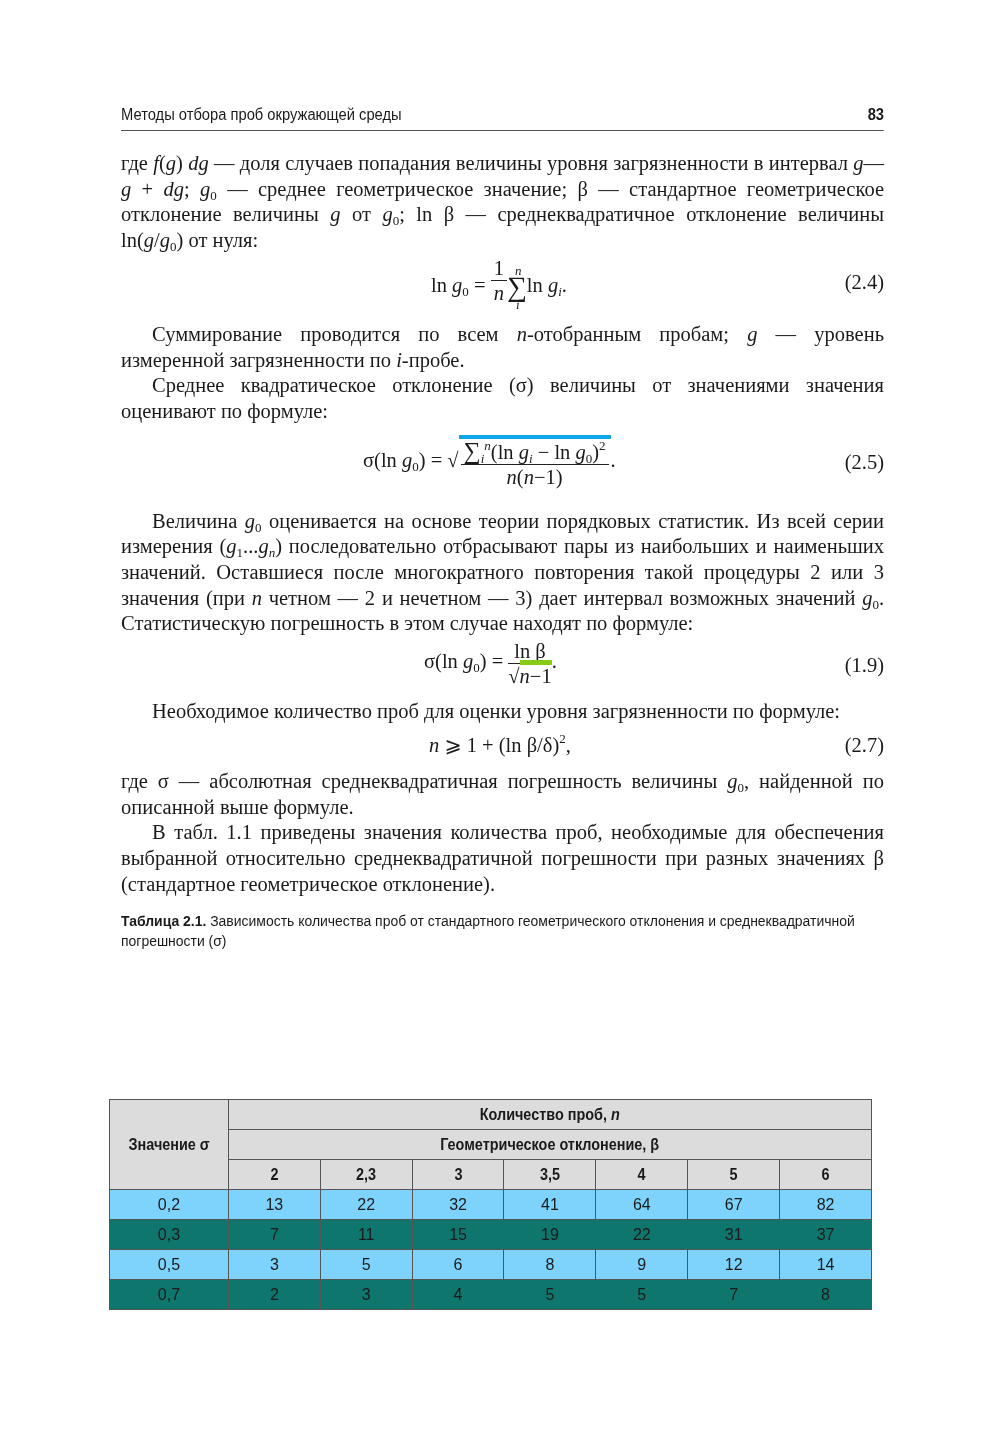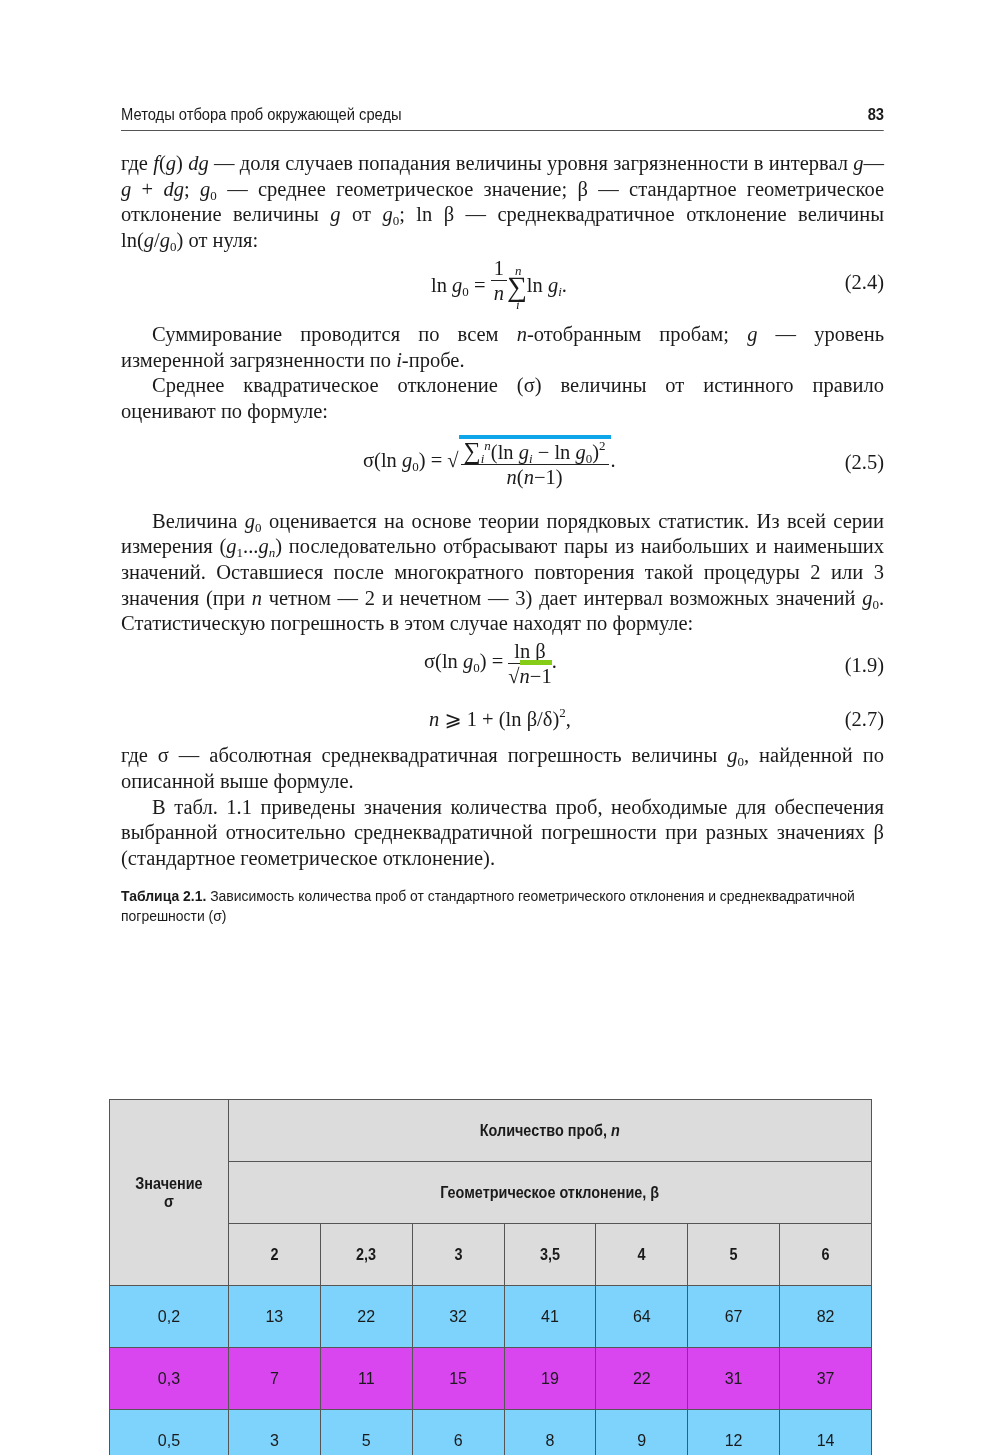--- a/index.html
+++ b/index.html
@@ -21,23 +21,23 @@
   .frac { display: inline-block; vertical-align: middle; text-align: center; }
   .frac .num { display: block; border-bottom: 1px solid #222; padding: 0 3px; line-height: 24px; }
   .frac .den { display: block; line-height: 24px; }
   .sqrt { display: inline-block; border-top: 4px solid #0ea5e9; padding: 0 2px; }
   .sigma-big { font-size: 28px; position: relative; display: inline-block; vertical-align: middle; }
   .sigma-big .top { position: absolute; top: -16px; left: 8px; font-size: 13px; font-style: italic; }
   .sigma-big .bot { position: absolute; bottom: -18px; left: 9px; font-size: 13px; font-style: italic; }
   .caption { font-family: "Liberation Sans", sans-serif; font-size: 15.5px; line-height: 20px; margin-top: 14px; transform: scaleX(0.9); transform-origin: left; width: 111%; }
   .caption b { font-weight: bold; }
   table.data { position: absolute; left: 109px; top: 1099px; width: 763px; border-collapse: collapse; font-family: "Liberation Sans", sans-serif; font-size: 16px; }
-  table.data td, table.data th { border: 1.2px solid #555; text-align: center; height: 29px; padding: 16px; }
+  table.data td, table.data th { border: 1.2px solid #555; text-align: center; height: 29px; padding: 0; }
   table.data th { background: #dcdcdc; font-weight: bold; }
-  table.data tr.shade td { background: #d946ef; }
+  table.data tr.shade td { background: #0f766e; }
   table.data tr.white td { background: #7dd3fc; }
   .cond { display: inline-block; transform: scaleX(0.9); }
 </style>
 </head>
 <body>
 
 <div class="page">
 
   <div class="running-head">
     <span class="title">Методы отбора проб окружающей среды</span>
@@ -46,34 +46,35 @@
 
   <div class="body-text">
     <p class="para p1">где <i>f</i>(<i>g</i>) <i>dg</i> — доля случаев попадания величины уровня загрязненности в интервал <i>g</i>—<i>g</i> + <i>dg</i>; <i>g</i><sub>0</sub> — среднее геометрическое значение; β — стандартное геометрическое отклонение величины <i>g</i> от <i>g</i><sub>0</sub>; ln β — среднеквадратичное отклонение величины ln(<i>g</i>/<i>g</i><sub>0</sub>) от нуля:</p>
 
     <div class="formula" style="height:64px; margin-top:4px;">
       <span class="expr" style="left:310px; top:12px;">ln <i>g</i><sub>0</sub> = <span class="frac" style="margin-top:-14px;"><span class="num" style="border-bottom:1px solid #222;">1</span><span class="den"><i>n</i></span></span><span class="sigma-big">∑<span class="top">n</span><span class="bot">i</span></span>ln <i>g<sub>i</sub></i>.</span>
       <span class="eqnum" style="top:12px;">(2.4)</span>
     </div>
 
     <p class="para indent">Суммирование проводится по всем <i>n</i>-отобранным пробам; <i>g</i> — уровень измеренной загрязненности по <i>i</i>-пробе.</p>
-    <p class="para indent">Среднее квадратическое отклонение (σ) величины от истинного правило оценивают по формуле:</p>
+    <p class="para indent">Среднее квадратическое отклонение (σ) величины от значениями значения оценивают по формуле:</p>
 
     <div class="formula" style="height:84px;">
       <span class="expr" style="left:242px; top:10px;">σ(ln <i>g</i><sub>0</sub>) = √<span class="frac sqrt"><span class="num"><span style="font-size:24px;">∑</span><sub><i>i</i></sub><sup><i>n</i></sup>(ln <i>g<sub>i</sub></i> − ln <i>g</i><sub>0</sub>)<sup>2</sup></span><span class="den"><i>n</i>(<i>n</i>−1)</span></span>.</span>
       <span class="eqnum" style="top:25px;">(2.5)</span>
     </div>
 
     <p class="para indent">Величина <i>g</i><sub>0</sub> оценивается на основе теории порядковых статистик. Из всей серии измерения (<i>g</i><sub>1</sub>...<i>g<sub>n</sub></i>) последовательно отбрасывают пары из наибольших и наименьших значений. Оставшиеся после многократного повторения такой процедуры 2 или 3 значения (при <i>n</i> четном — 2 и нечетном — 3) дает интервал возможных значений <i>g</i><sub>0</sub>. Статистическую погрешность в этом случае находят по формуле:</p>
 
     <div class="formula" style="height:62px;">
       <span class="expr" style="left:303px; top:2px;">σ(ln <i>g</i><sub>0</sub>) = <span class="frac"><span class="num">ln β</span><span class="den">√<span style="border-top:5px solid #84cc16;"><i>n</i>−1</span></span></span>.</span>
       <span class="eqnum" style="top:16px;">(1.9)</span>
     </div>
 
+    <p class="para indent">Необходимое количество проб для оценки уровня загрязненности по формуле:</p>
 
     <div class="formula" style="height:44px;">
       <span class="expr" style="left:308px; top:8px;"><i>n</i> ⩾ 1 + (ln β/δ)<sup>2</sup>,</span>
       <span class="eqnum" style="top:8px;">(2.7)</span>
     </div>
 
     <p class="para">где σ — абсолютная среднеквадратичная погрешность величины <i>g</i><sub>0</sub>, найденной по описанной выше формуле.</p>
     <p class="para indent">В табл. 1.1 приведены значения количества проб, необходимые для обеспечения выбранной относительно среднеквадратичной погрешности при разных значениях β (стандартное геометрическое отклонение).</p>
   </div>
 

